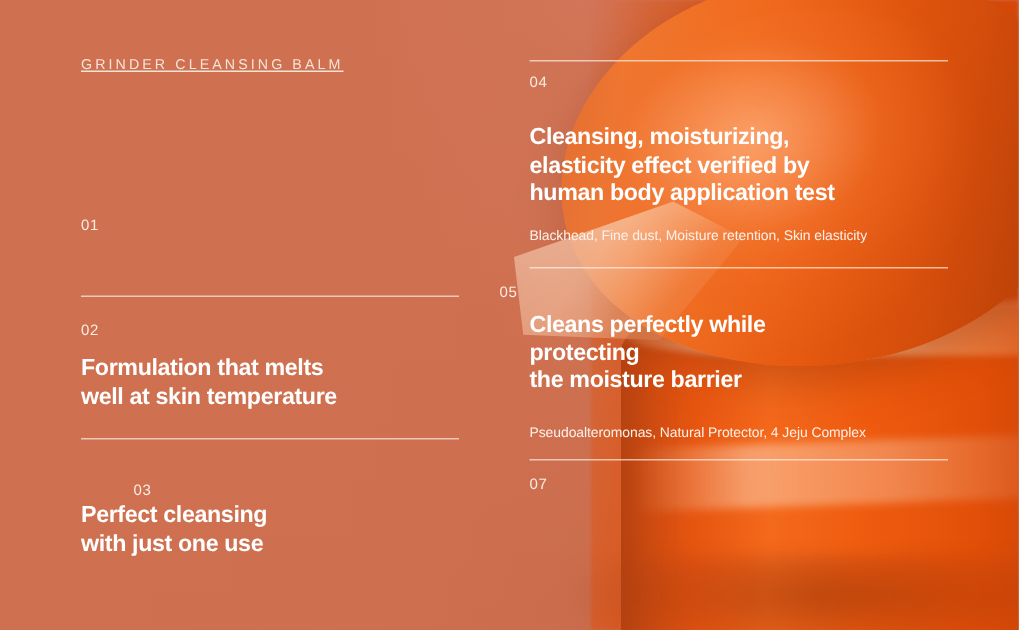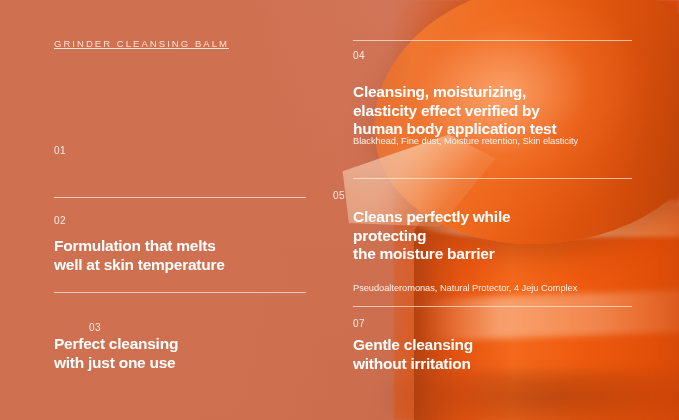--- a/index.html
+++ b/index.html
@@ -149,21 +149,21 @@
   
   #n01{left:54px;top:145px;}  #t01{left:54px;top:167px;width:260px;}
   #r01{top:197px;}
   #n02{left:54px;top:215px;}  #t02{left:54px;top:237px;width:260px;}
   #r02{top:292px;}
   #n03{left:54px;top:322px;padding-left:35px;}  #t03{left:54px;top:335px;width:260px;}
 
   
   #rA{top:40px;}
   #n04{left:353px;top:50px;}  #t04{left:353px;top:68px;width:290px;margin-top:15px;}
-  #s04{left:353px;top:136px;}
+  #s04{left:353px;top:152px;}
   #rB{top:178px;}
   #n05{left:333px;top:190px;} #t05{left:353px;top:208px;width:290px;}
   #s05{left:353px;top:283px;}
   #rC{top:306px;}
   #n06{left:353px;top:318px;} #t06{left:353px;top:336px;width:290px;}
 </style>
 </head>
 <body>
 
 <div class="poster">
@@ -200,16 +200,15 @@
     <div class="ttl" id="t04">Cleansing, moisturizing,<br>elasticity effect verified by<br>human body application test</div>
     <div class="sub" id="s04">Blackhead, Fine dust, Moisture retention, Skin elasticity</div>
 
     <div class="rule right" id="rB"></div>
     <div class="num" id="n05">05</div>
     <div class="ttl" id="t05">Cleans perfectly while<br>protecting<br>the moisture barrier</div>
     <div class="sub" id="s05">Pseudoalteromonas, Natural Protector, 4 Jeju Complex</div>
 
     <div class="rule right" id="rC"></div>
     <div class="num" id="n06">07</div>
-    <div class="ttl" id="t06">Gentle cleansing<br>without irritation</div>
 
   </div>
 </div>
 
 </body></html>

